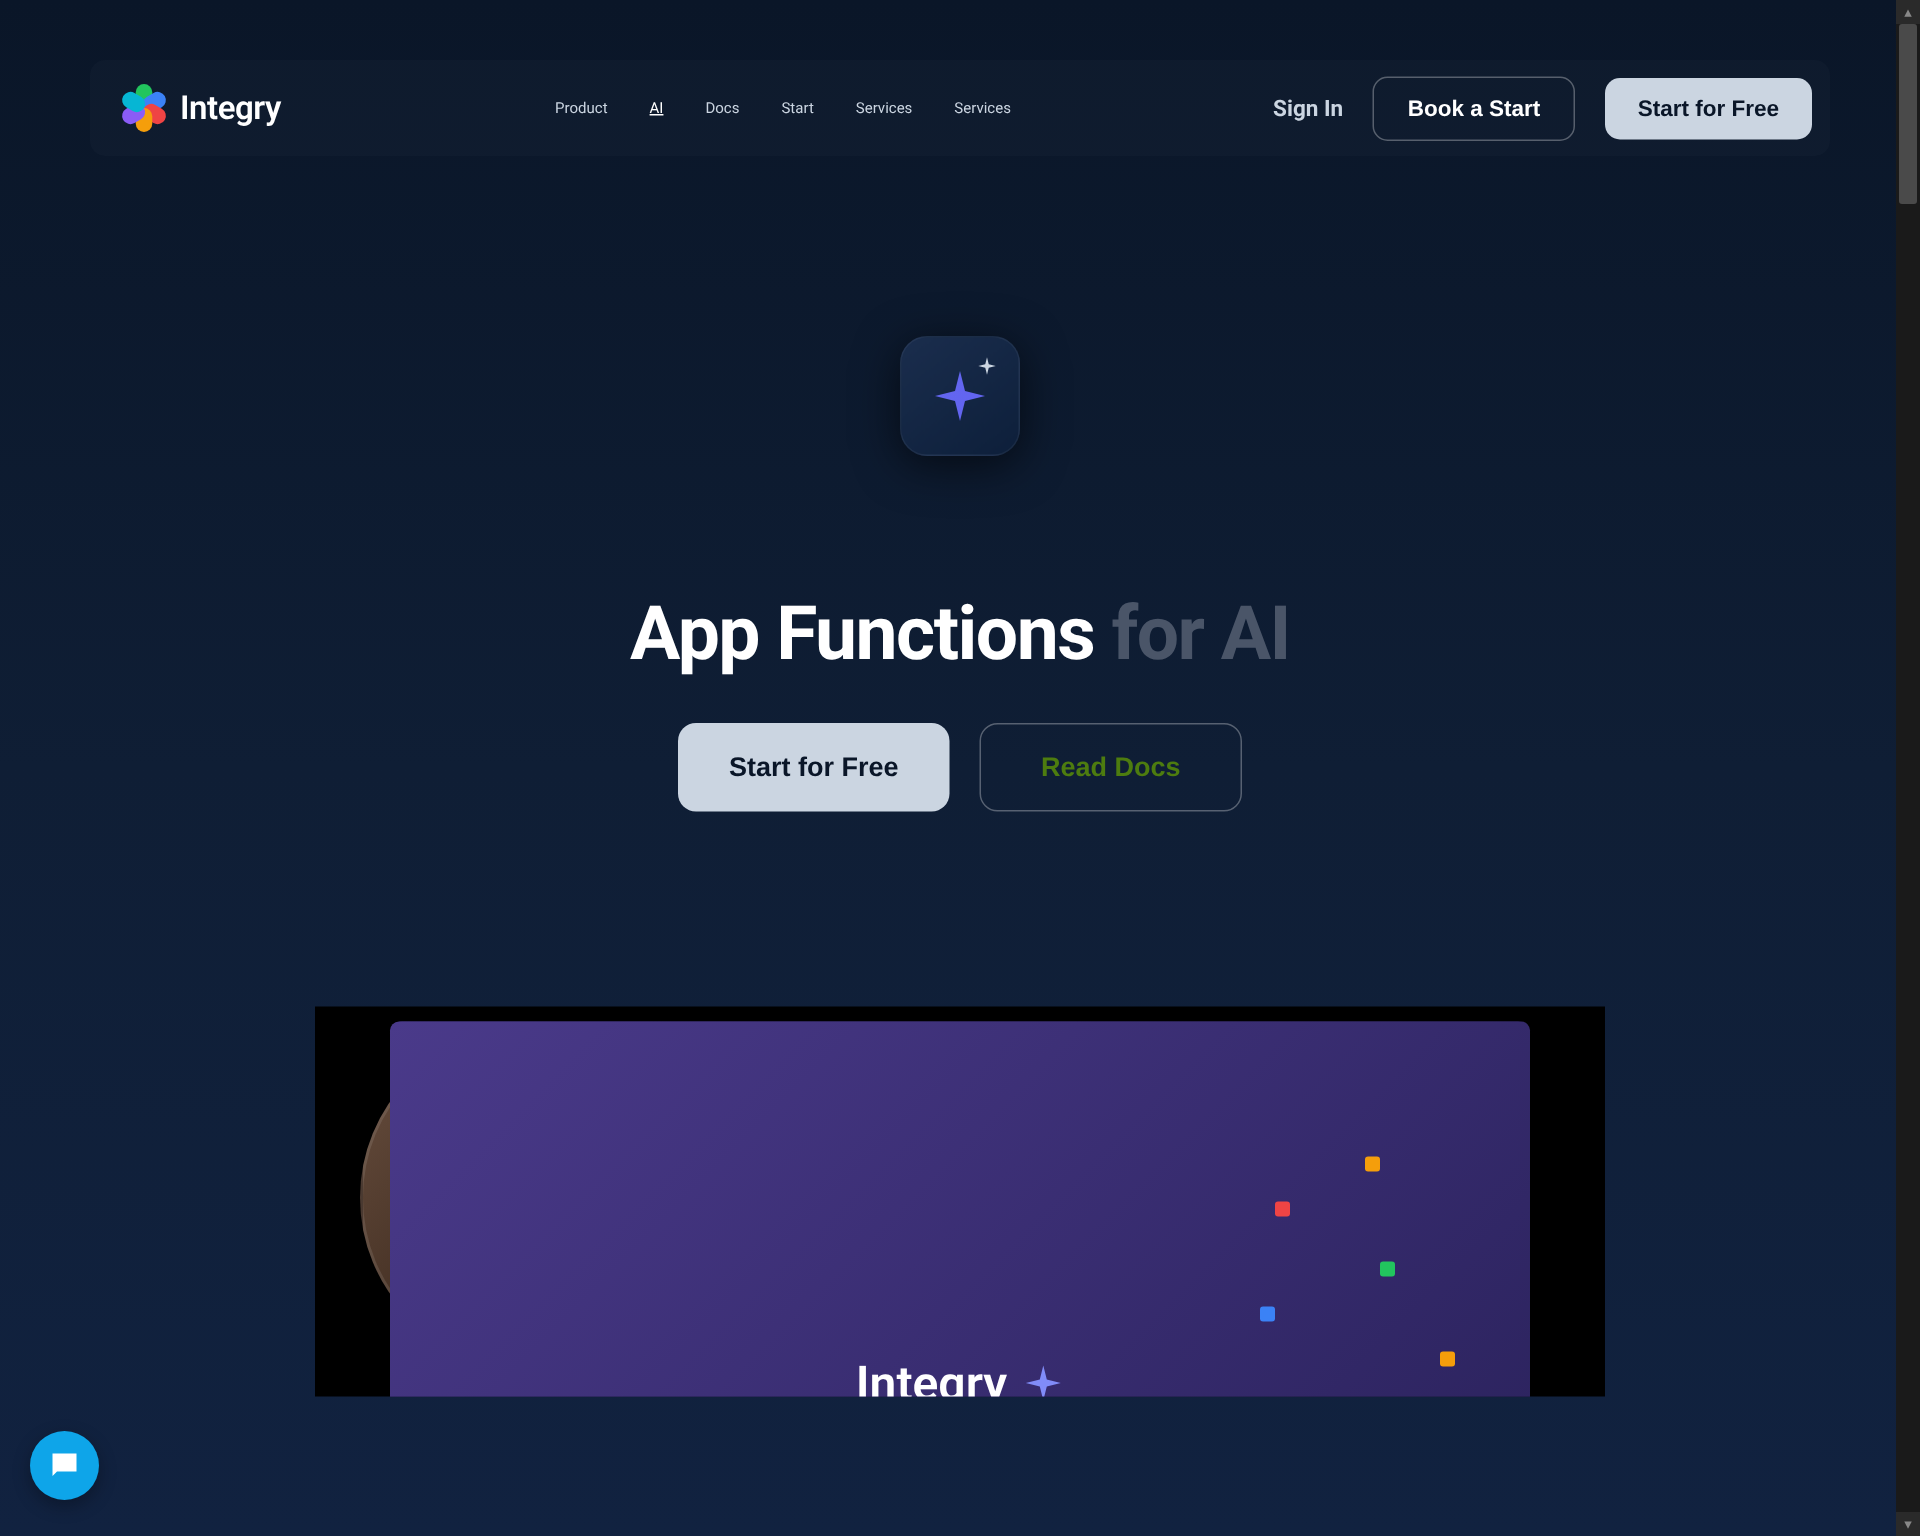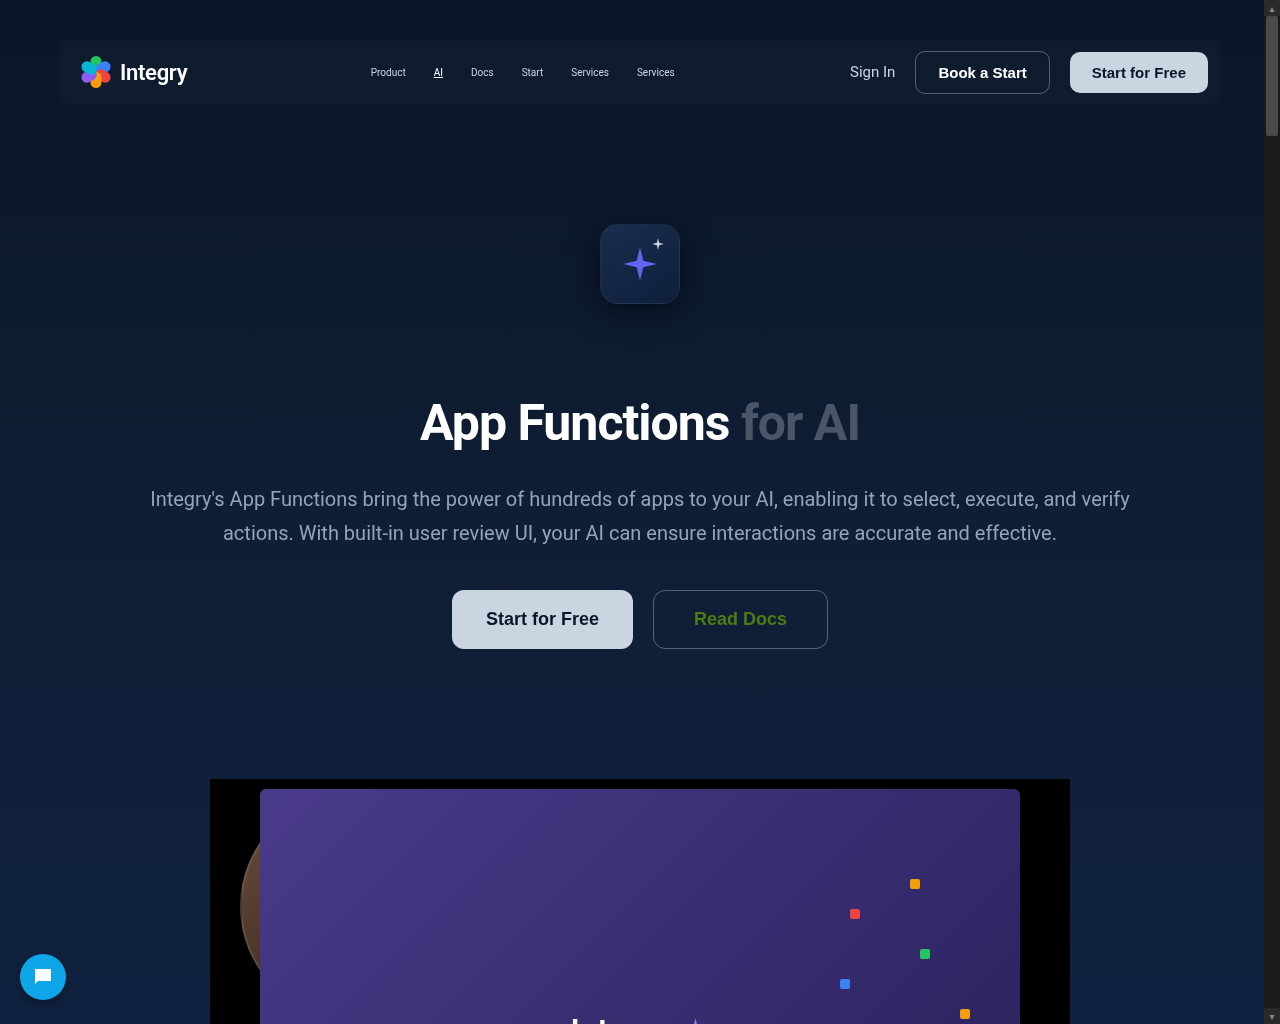--- a/index.html
+++ b/index.html
@@ -87,20 +87,21 @@
     .nav-right {
       display: flex;
       align-items: center;
       gap: 20px;
     }
     
     .sign-in {
       color: #cbd5e1;
       font-size: 15px;
       cursor: pointer;
+      font-weight: bold;
     }
     
     .btn-outline {
       padding: 12px 22px;
       border: 1px solid rgba(255,255,255,0.3);
       border-radius: 10px;
       background: transparent;
       color: #fff;
       font-size: 15px;
       font-weight: 600;
@@ -402,21 +403,20 @@
     </svg>
     <svg class="sparkle-small" viewBox="0 0 24 24" fill="none">
       <path d="M12 2 L14 10 L22 12 L14 14 L12 22 L10 14 L2 12 L10 10 Z" fill="#cbd5e1"></path>
     </svg>
   </div>
 
   <h1 class="hero-title">
     <span>App Functions</span><span class="hero-title-muted"> for AI</span>
   </h1>
 
-  <p class="hero-description">Integry's App Functions bring the power of hundreds of apps to your AI, enabling it to select, execute, and verify actions. With built-in user review UI, your AI can ensure interactions are accurate and effective.</p>
 
   <div class="hero-actions">
     <button class="btn-hero-primary">Start for Free</button>
     <button class="btn-hero-secondary">Read Docs</button>
   </div>
 </section>
 
 <section class="video-section">
   <div class="video-wrapper">
     <div class="avatar-circle">

